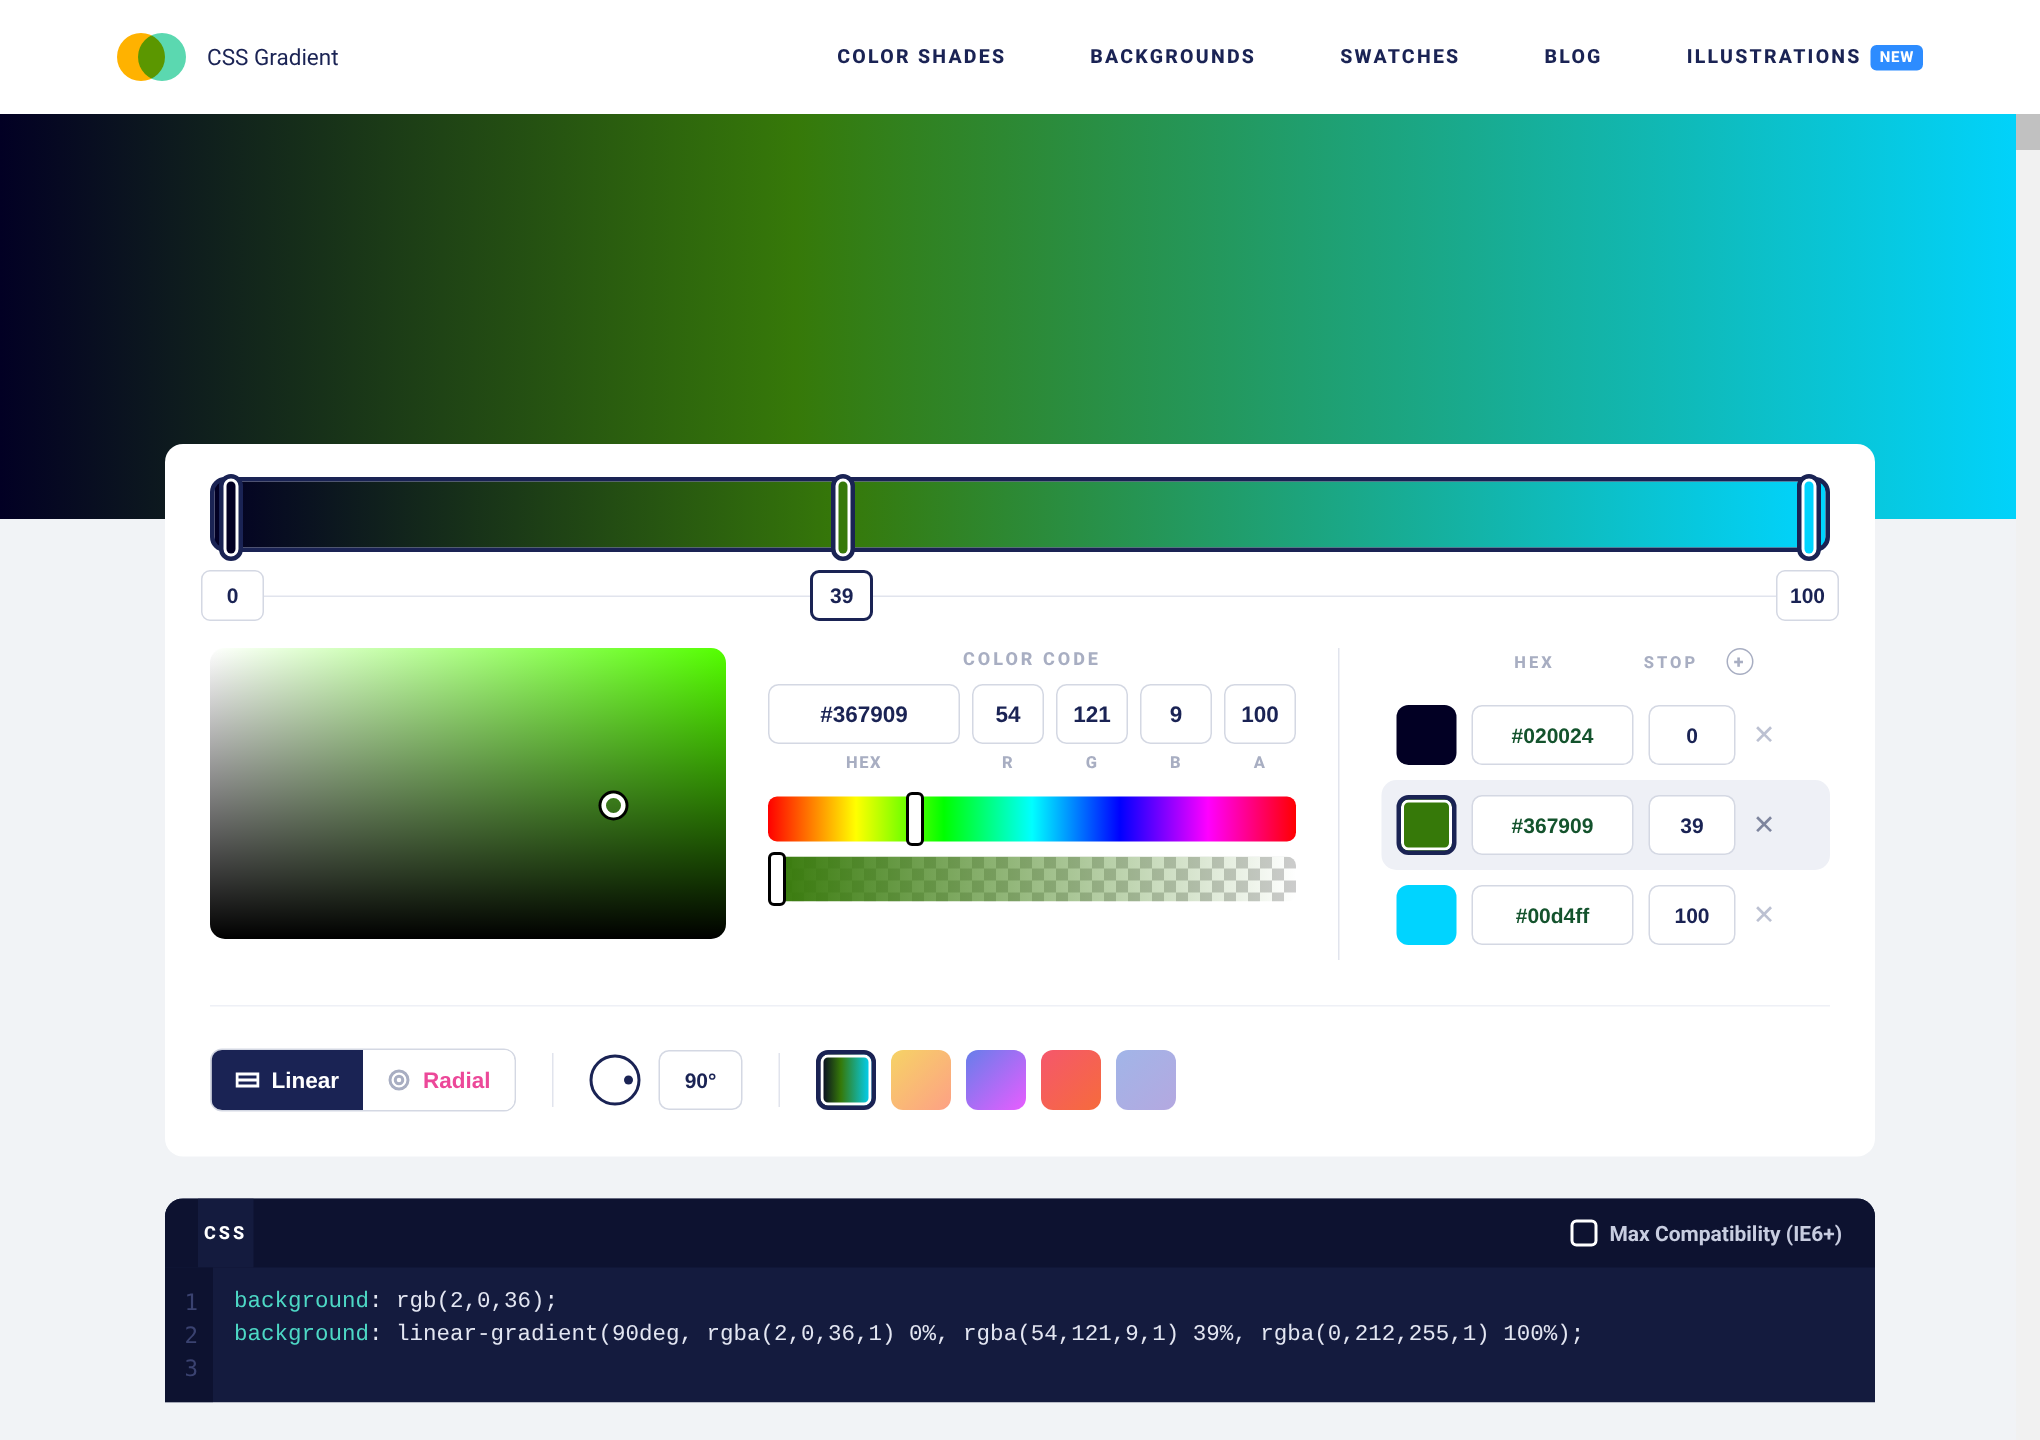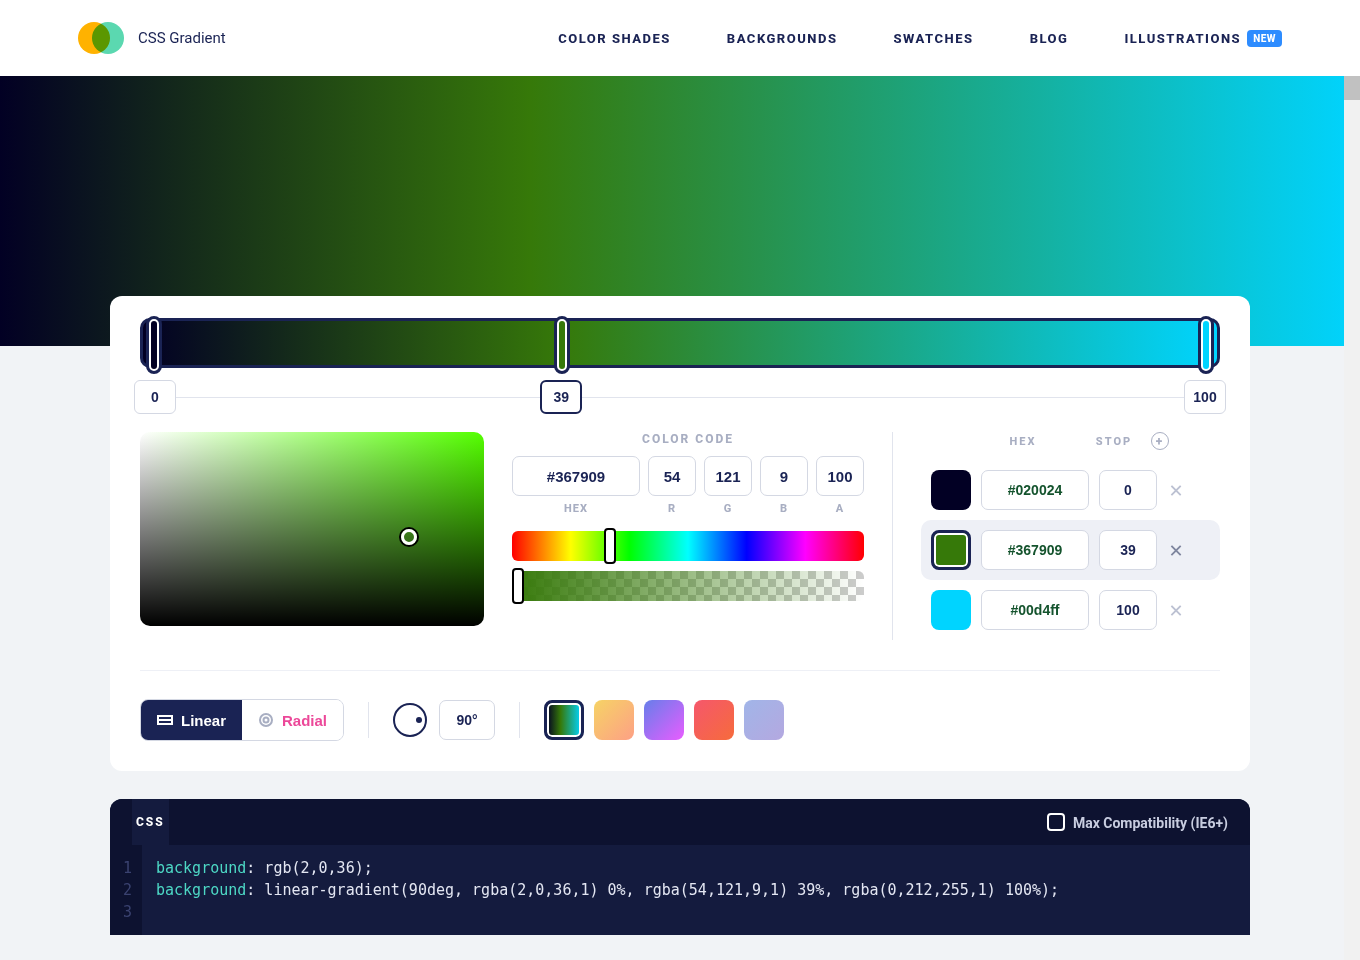--- a/index.html
+++ b/index.html
@@ -72,21 +72,21 @@
 .presets{display:flex;gap:10px;}
 .preset{width:40px;height:40px;border-radius:8px;cursor:pointer;}
 .preset.selected{border:3px solid #1a2354;box-shadow:inset 0 0 0 2px #fff;}
 .code-panel{max-width:1140px;margin:28px auto 0;background:#141b3e;border-radius:12px 12px 0 0;overflow:hidden;}
 .code-head{display:flex;align-items:center;height:46px;background:#0d1230;}
 .code-tab{padding:0 4px;height:46px;display:flex;align-items:center;font-size:12px;font-weight:800;letter-spacing:2px;color:#fff;background:#141b3e;margin-left:22px;}
 .compat{margin-left:auto;margin-right:22px;display:flex;align-items:flex-end;gap:8px;color:#c8cde0;font-size:14px;font-weight:700;cursor:pointer;}
 .checkbox{width:18px;height:18px;border:2px solid #fff;border-radius:4px;}
 .code-body{display:flex;font-family:"Consolas",monospace;font-size:15px;}
 .line-nums{background:#0d1230;color:#3a4270;padding:12px 10px;text-align:right;line-height:22px;width:32px;}
-.code-text{padding:12px 14px;color:#e3e6f2;line-height:22px;white-space:pre;}
+.code-text{padding:12px 14px;color:#e3e6f2;line-height:22px;white-space:pre;font-family:Liberation Mono, monospace;}
 .k{color:#4dd8c5;}
 .scrollbar{position:fixed;right:0;top:0;width:16px;height:100%;background:#f1f1f1;}
 .scroll-thumb{background:#c1c1c1;width:100%;height:100px;}
 </style>
 </head>
 <body>
 
 <div class="scrollbar">
     <div class="scroll-thumb"></div>
   </div>

